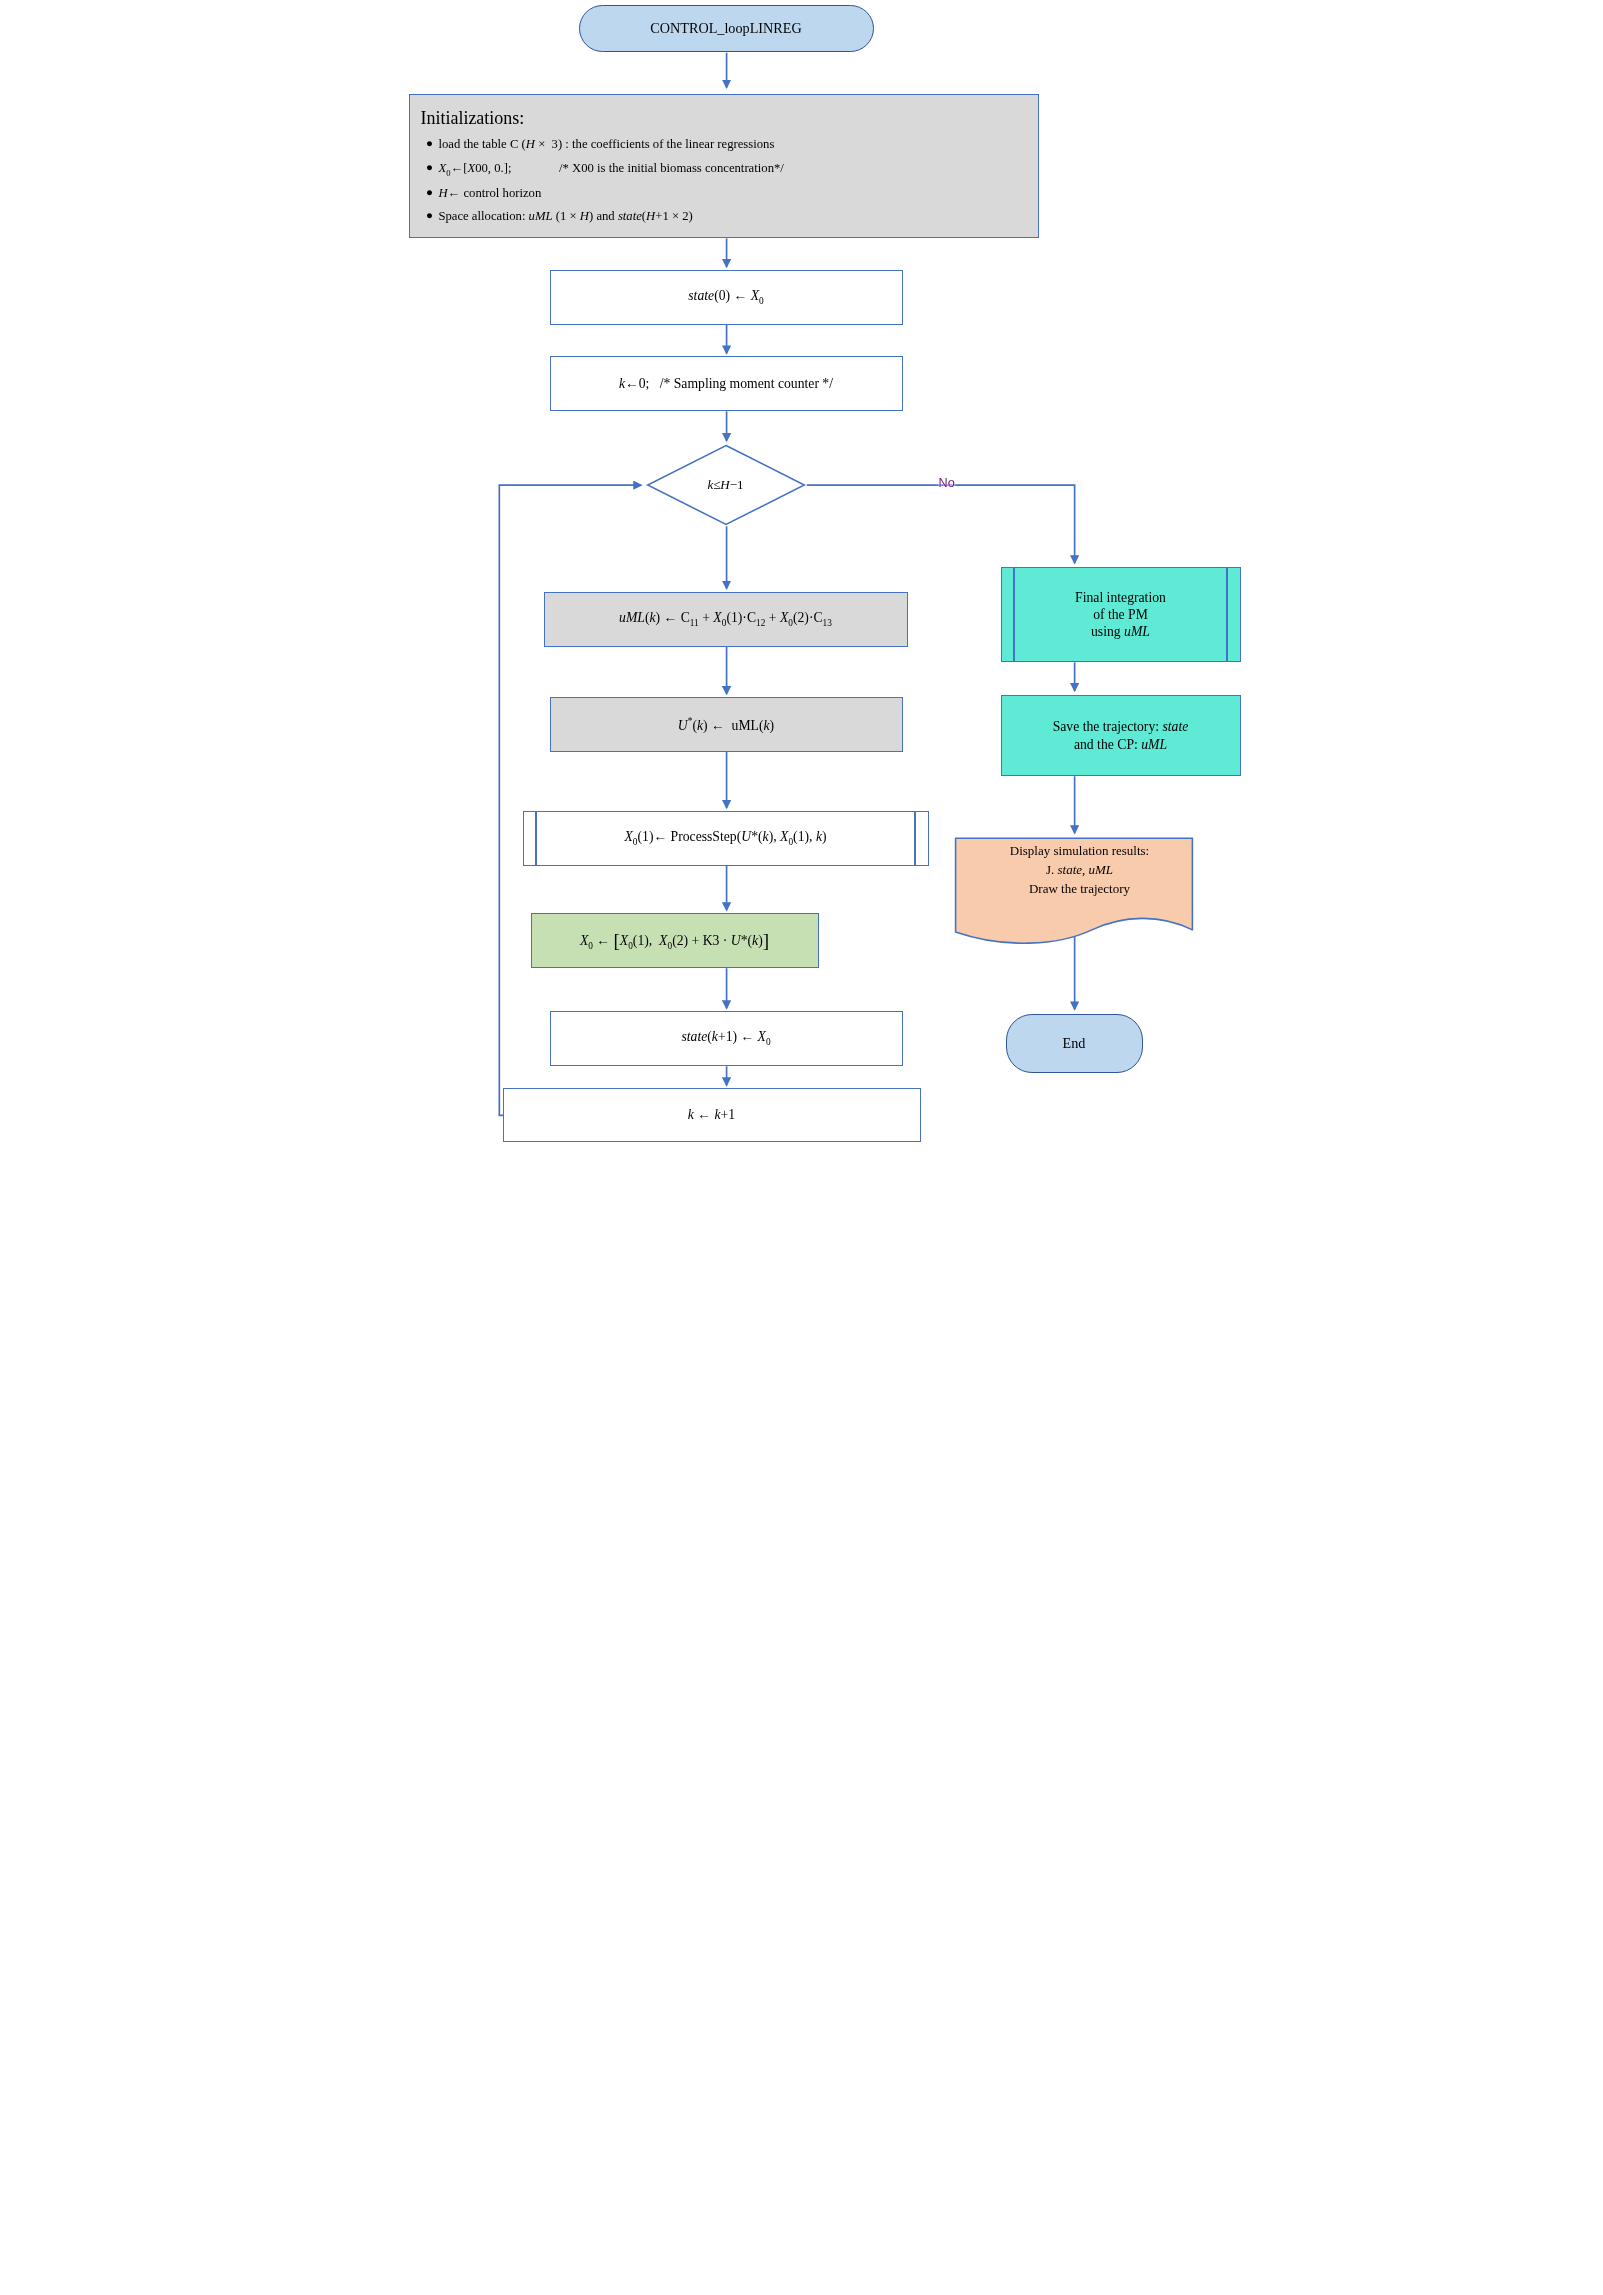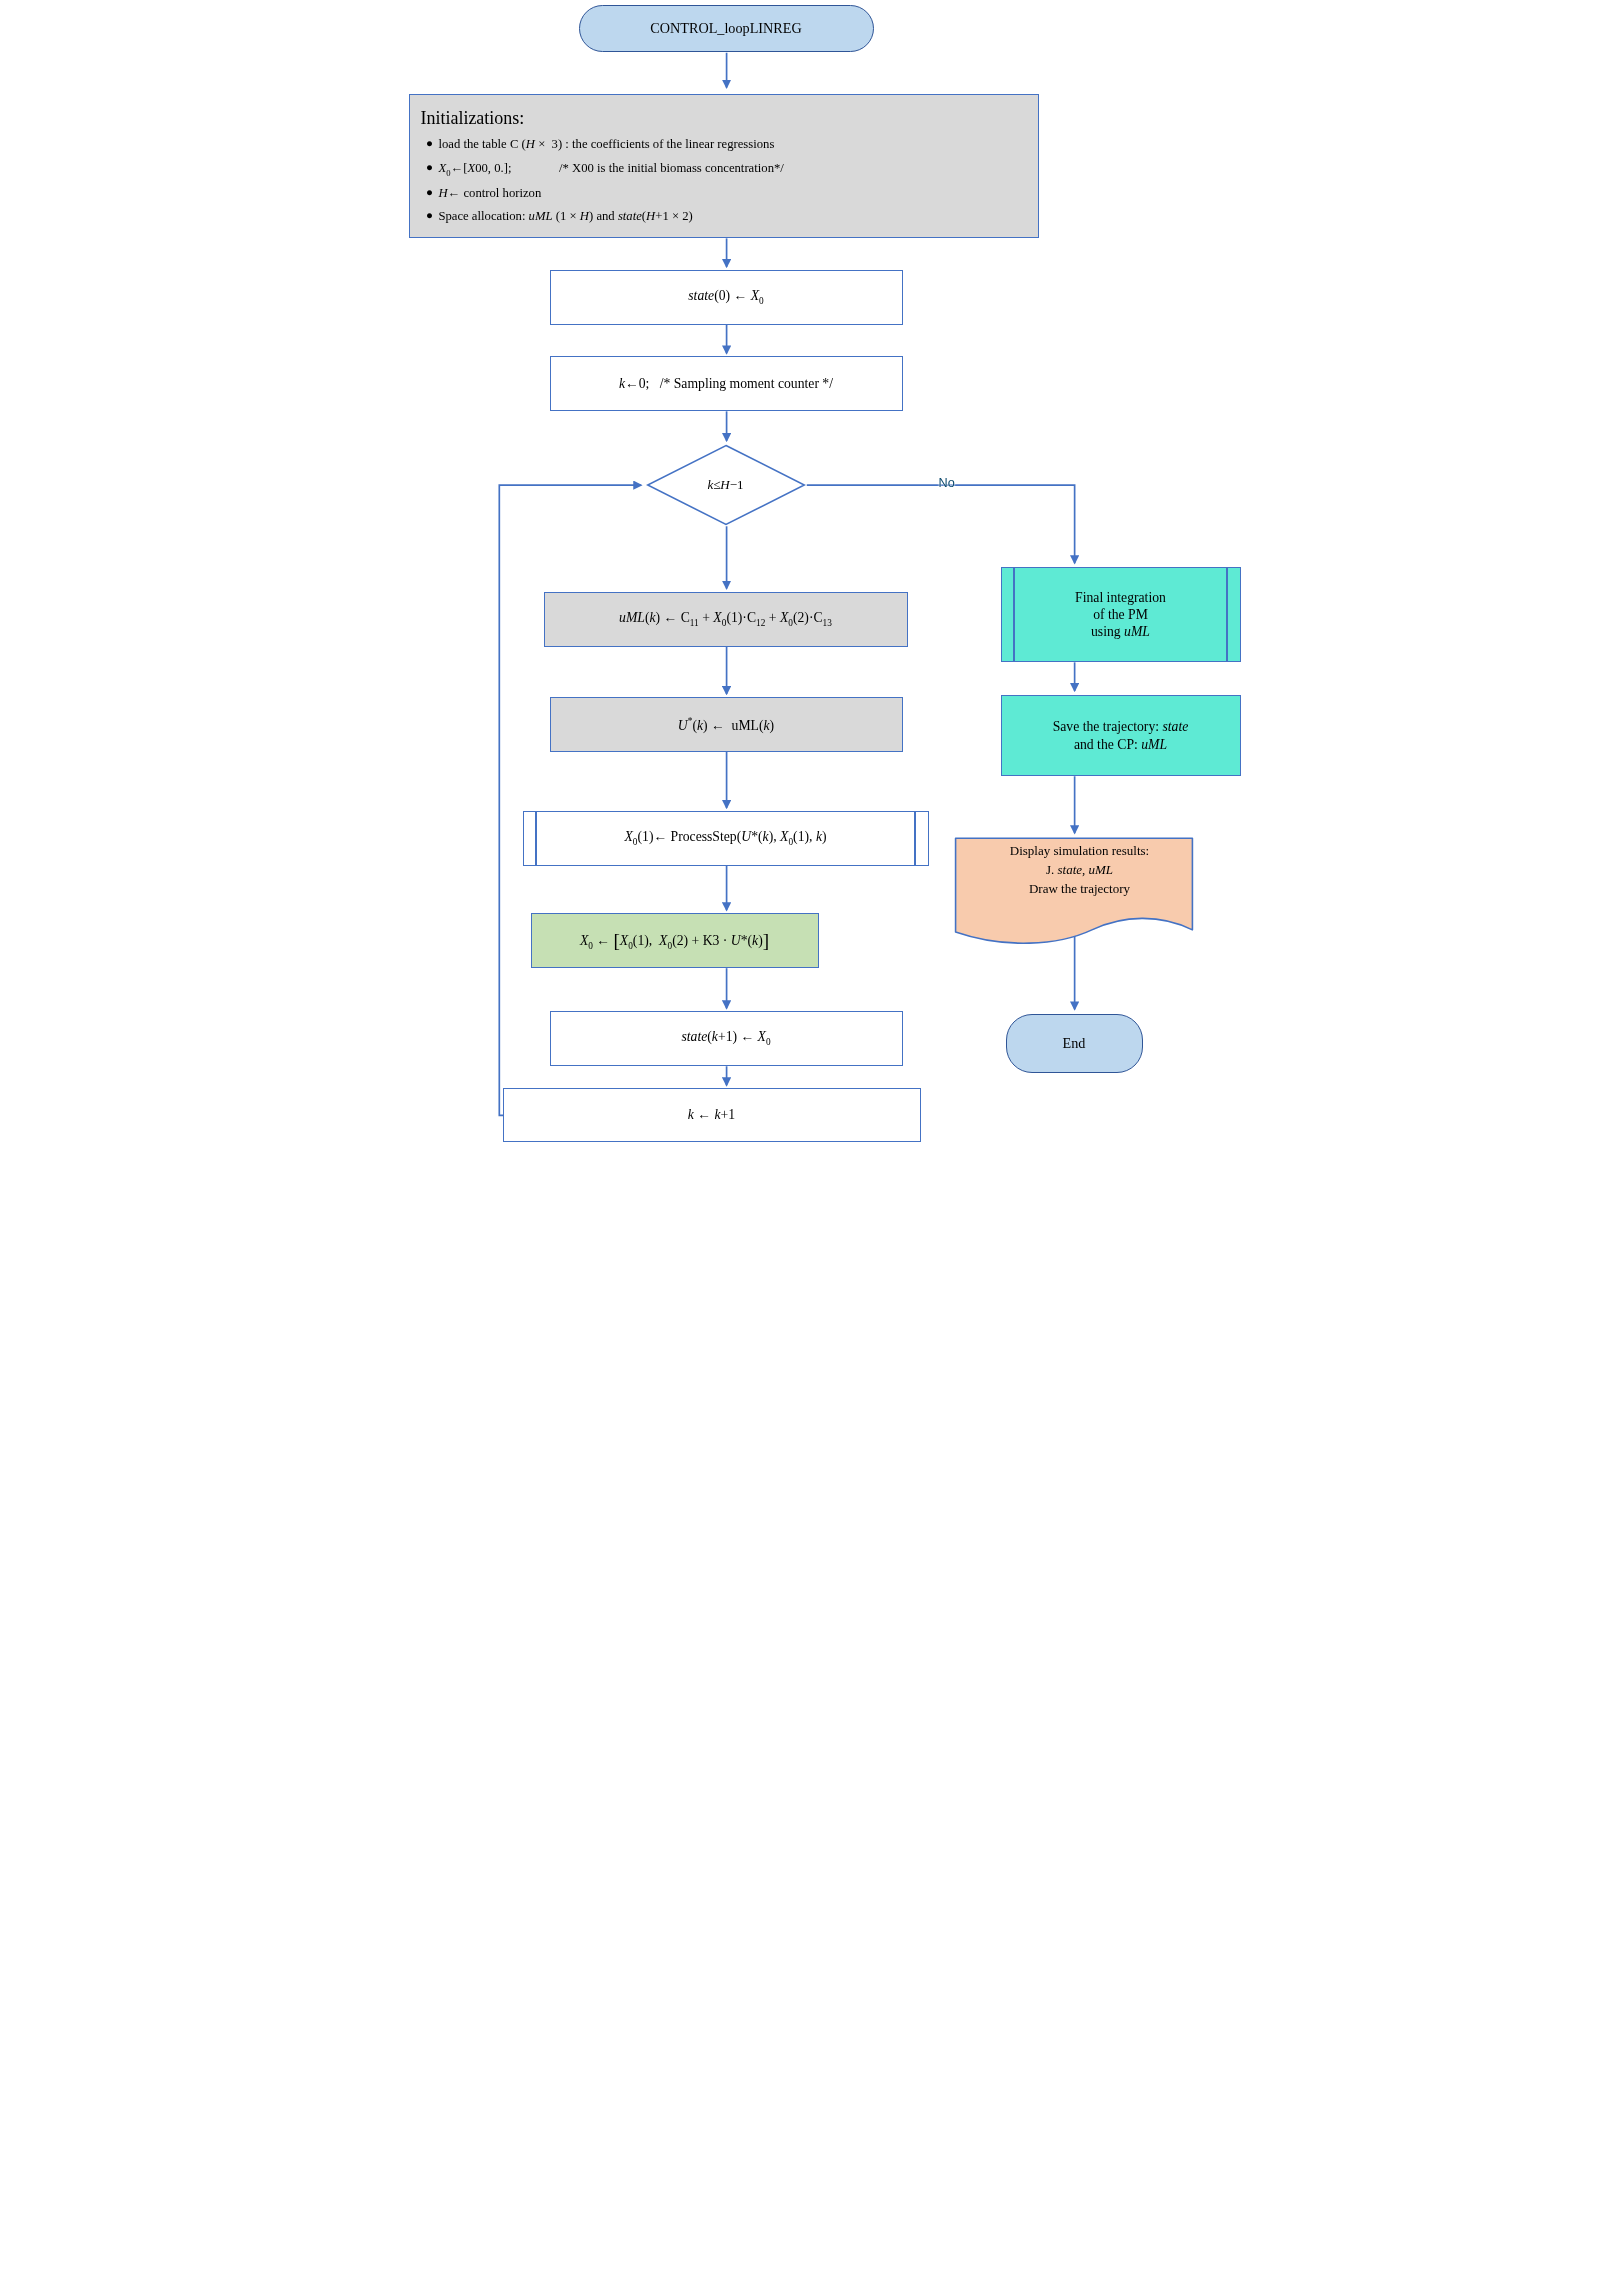--- a/index.html
+++ b/index.html
@@ -29,21 +29,21 @@
   .initbox .title{font-size:18px;}
   .initbox .bullet{display:flex;}
   .initbox .dot{width:18px;flex:0 0 18px;text-align:center;font-size:11.6px;}
   .dshape{position:absolute;z-index:1;}
   .dlabel{
     position:absolute;z-index:2;display:flex;flex-direction:column;justify-content:flex-start;
     align-items:center;text-align:center;font-size:13px;line-height:1.45;box-sizing:border-box;
   }
   .no-label{
     position:absolute;z-index:2;font-family:"Liberation Sans","DejaVu Sans",sans-serif;
-    font-size:12.7px;color:#0c4a6e;text-shadow:0 0 2.1px #fff,0 0 2.1px #fff;
+    font-size:12.7px;color:#701a75;text-shadow:0 0 2.1px #fff,0 0 2.1px #fff;
   }
   .br{font-size:140%;vertical-align:-1.6px;font-weight:400;}
   sub{font-size:68%;} sup{font-size:68%;}
 </style>
 </head>
 <body>
 
 <div class="canvas">
 
   <svg class="wires" width="802" height="1148" viewBox="0 0 1520 2177">

